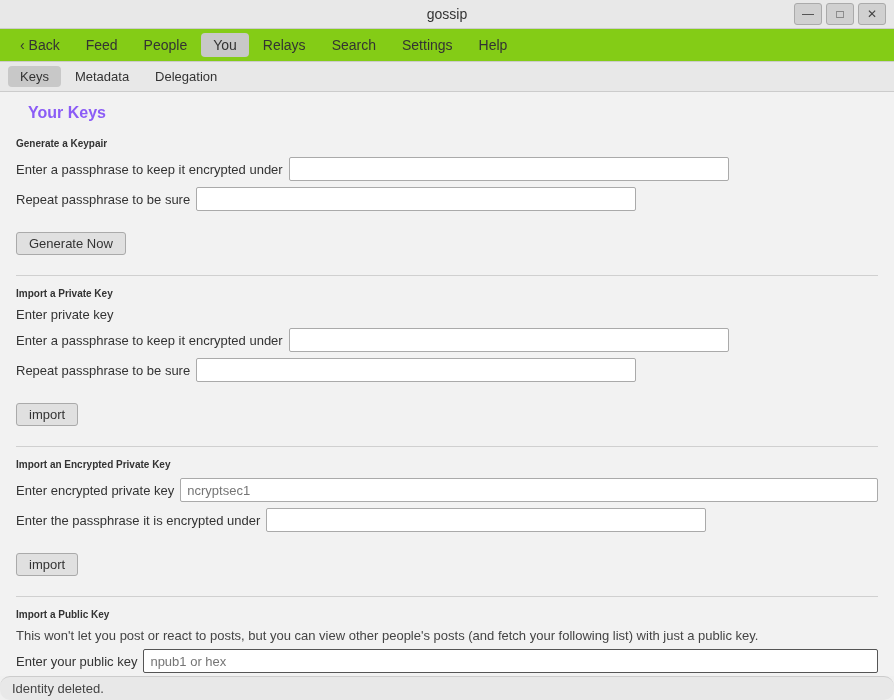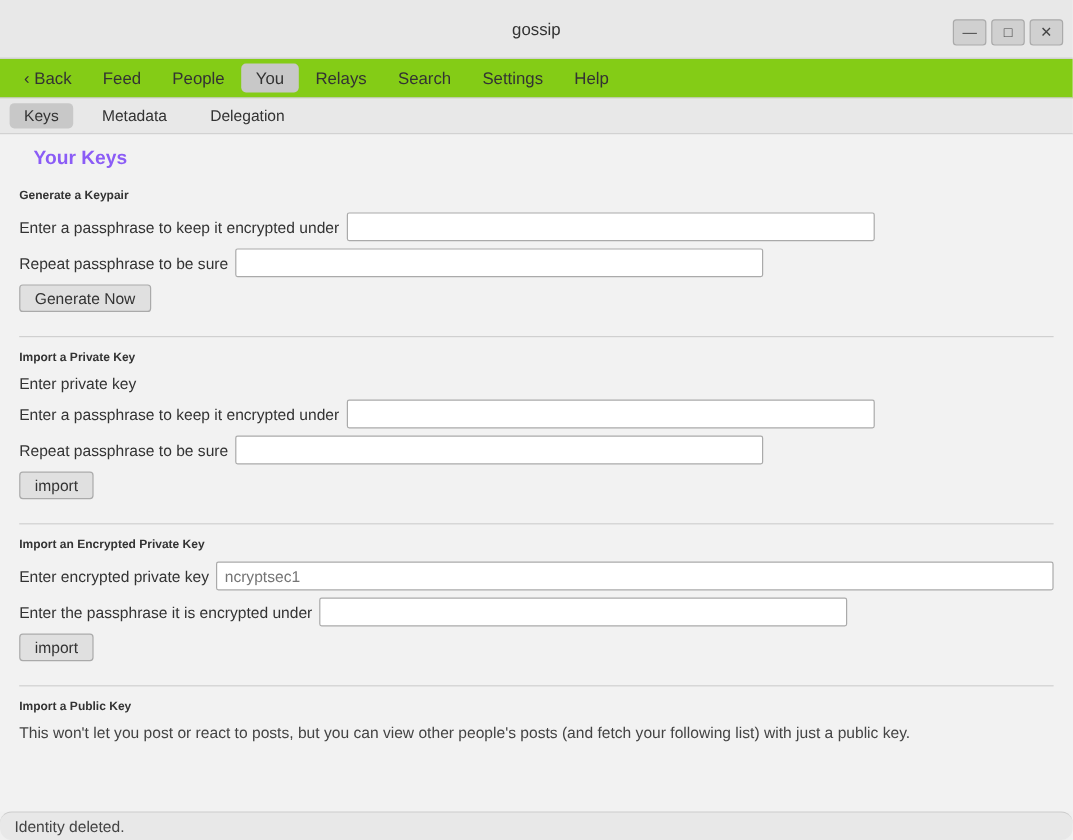--- a/index.html
+++ b/index.html
@@ -15,22 +15,23 @@
       width: 894px;
       height: 700px;
       overflow: hidden;
       display: flex;
       flex-direction: column;
     }
 
     .title-bar {
       background: #e8e8e8;
       display: flex;
+      align-items: center;
       justify-content: center;
-      padding: 16px 12px;
+      padding: 6px 12px;
       position: relative;
       border-bottom: 1px solid #ccc;
     }
 
     .title-bar-title {
       font-size: 14px;
       font-weight: 500;
       color: #333;
     }
 
@@ -78,21 +79,21 @@
       background: #c8c8c8;
       font-weight: 500;
     }
 
     .tab-bar {
       background: #e8e8e8;
       display: flex;
       align-items: flex-end;
       padding: 4px 8px;
       border-bottom: 1px solid #ccc;
-      gap: 12px;
+      gap: 2px;
     }
 
     .tab-item {
       padding: 3px 12px;
       font-size: 13px;
       color: #333;
       cursor: pointer;
       border-radius: 4px;
       border: none;
       background: transparent;
@@ -167,21 +168,21 @@
 
     .btn {
       display: inline-block;
       padding: 3px 12px;
       background: #e0e0e0;
       border: 1px solid #aaa;
       border-radius: 3px;
       font-size: 13px;
       cursor: pointer;
       color: #333;
-      margin-top: 0;
+      margin-top: 15px;
     }
 
     .section-desc {
       font-size: 13px;
       color: #444;
       margin-bottom: 6px;
     }
 
     .public-key-row {
       display: flex;
@@ -299,20 +300,24 @@
       <input class="field-input" type="password" placeholder="" style="">
     </div>
     <button class="btn">import</button>
   </div>
 
   <div class="divider"></div>
 
   <div class="section">
     <div class="section-title">Import a Public Key</div>
     <div class="section-desc">This won't let you post or react to posts, but you can view other people's posts (and fetch your following list) with just a public key.</div>
+    <div class="public-key-row">
+      <span class="public-key-label">Enter your public key</span>
+      <input class="public-key-input" type="text" placeholder="npub1 or hex" style="">
+    </div>
 
   </div>
 
 </div>
 
 <div class="status-bar">
   <span>Identity deleted.</span>
 </div>
 
 </body></html>

